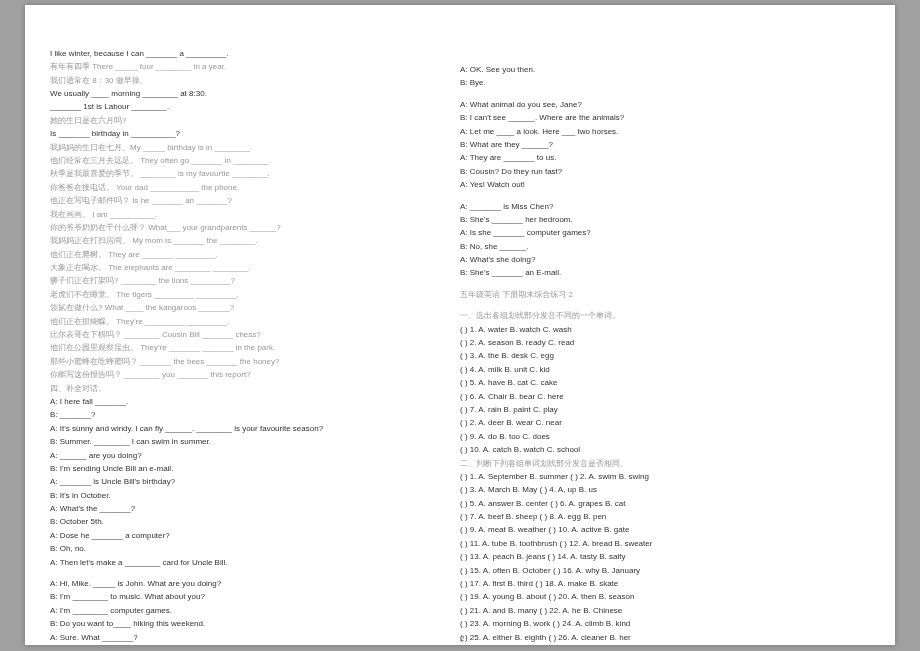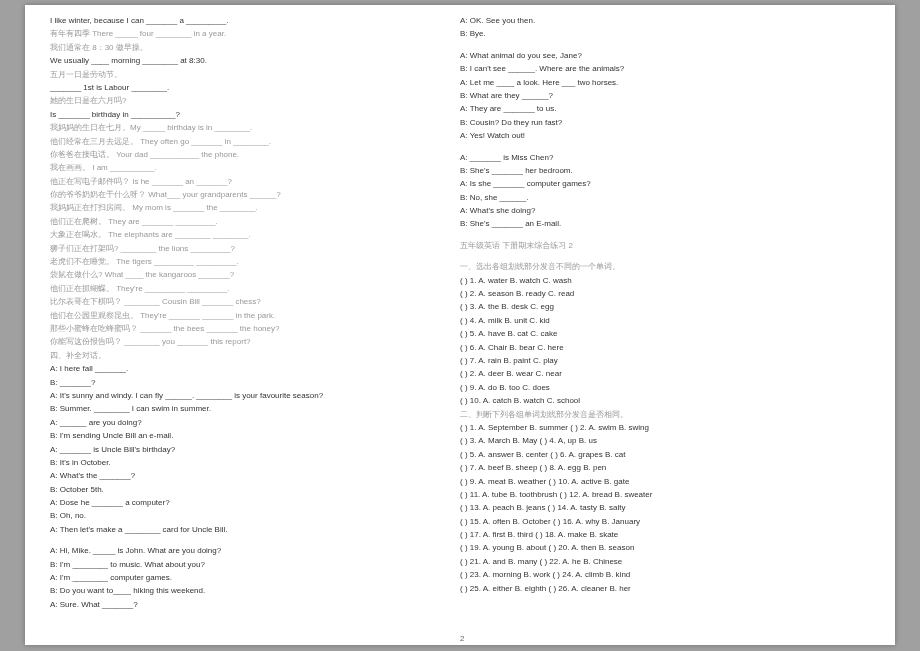--- a/index.html
+++ b/index.html
@@ -14,20 +14,21 @@
   .page {
     background: #fff;
     width: 870px;
     height: 640px;
     margin: 5px auto;
     box-shadow: 0 0 5px rgba(0,0,0,0.3);
     display: flex;
     padding: 10px 25px 0 25px;
     box-sizing: border-box;
     position: relative;
+    align-items: flex-end;
   }
   .col {
     width: 50%;
     font-size: 8px;
     line-height: 1.55;
     color: #333;
   }
   .col p {
     margin: 0 0 1px 0;
   }
@@ -47,29 +48,29 @@
 </style>
 </head>
 <body>
 
 <div class="page">
   <div class="col" id="left-col">
       <p>I like winter, because I can _______ a _________.</p>
       <p class="gray">有年有四季    There _____ four ________ in a year.</p>
       <p class="gray">我们通常在 8：30 做早操。</p>
       <p>We usually ____ morning ________ at 8:30.</p>
-      <p class="gray">五月一日是劳动节。</p>
       <p>_______ 1st is Labour ________.</p>
       <p class="gray">她的生日是在六月吗?</p>
       <p>Is _______ birthday in __________?</p>
       <p class="gray">我妈妈的生日在七月。My _____ birthday is in ________.</p>
       <p class="gray">他们经常在三月去远足。    They often go _______ in ________.</p>
+      <p class="gray">秋季是我最喜爱的季节。    ________ is my favourtie ________.</p>
       <p class="gray">你爸爸在接电话。     Your dad ___________ the phone.</p>
+      <p class="gray">他正在写电子邮件吗？    Is he _______ an _______?</p>
       <p class="gray">我在画画。    I am __________.</p>
-      <p class="gray">他正在写电子邮件吗？    Is he _______ an _______?</p>
       <p class="gray">你的爷爷奶奶在干什么呀？    What___ your grandparents ______?</p>
       <p class="gray">我妈妈正在打扫房间。    My mom is _______ the ________.</p>
       <p class="gray">他们正在爬树。    They are _______ _________.</p>
       <p class="gray">大象正在喝水。    The elephants are ________ ________.</p>
       <p class="gray">狮子们正在打架吗?    ________ the lions _________?</p>
       <p class="gray">老虎们不在睡觉。    The tigers _________ _________.</p>
       <p class="gray">袋鼠在做什么?    What ____ the kangaroos _______?</p>
       <p class="gray">他们正在抓蝴蝶。    They're _________ _________.</p>
       <p class="gray">比尔表哥在下棋吗？    ________ Cousin Bill _______ chess?</p>
       <p class="gray">他们在公园里观察昆虫。    They're _______ _______ in the park.</p>

